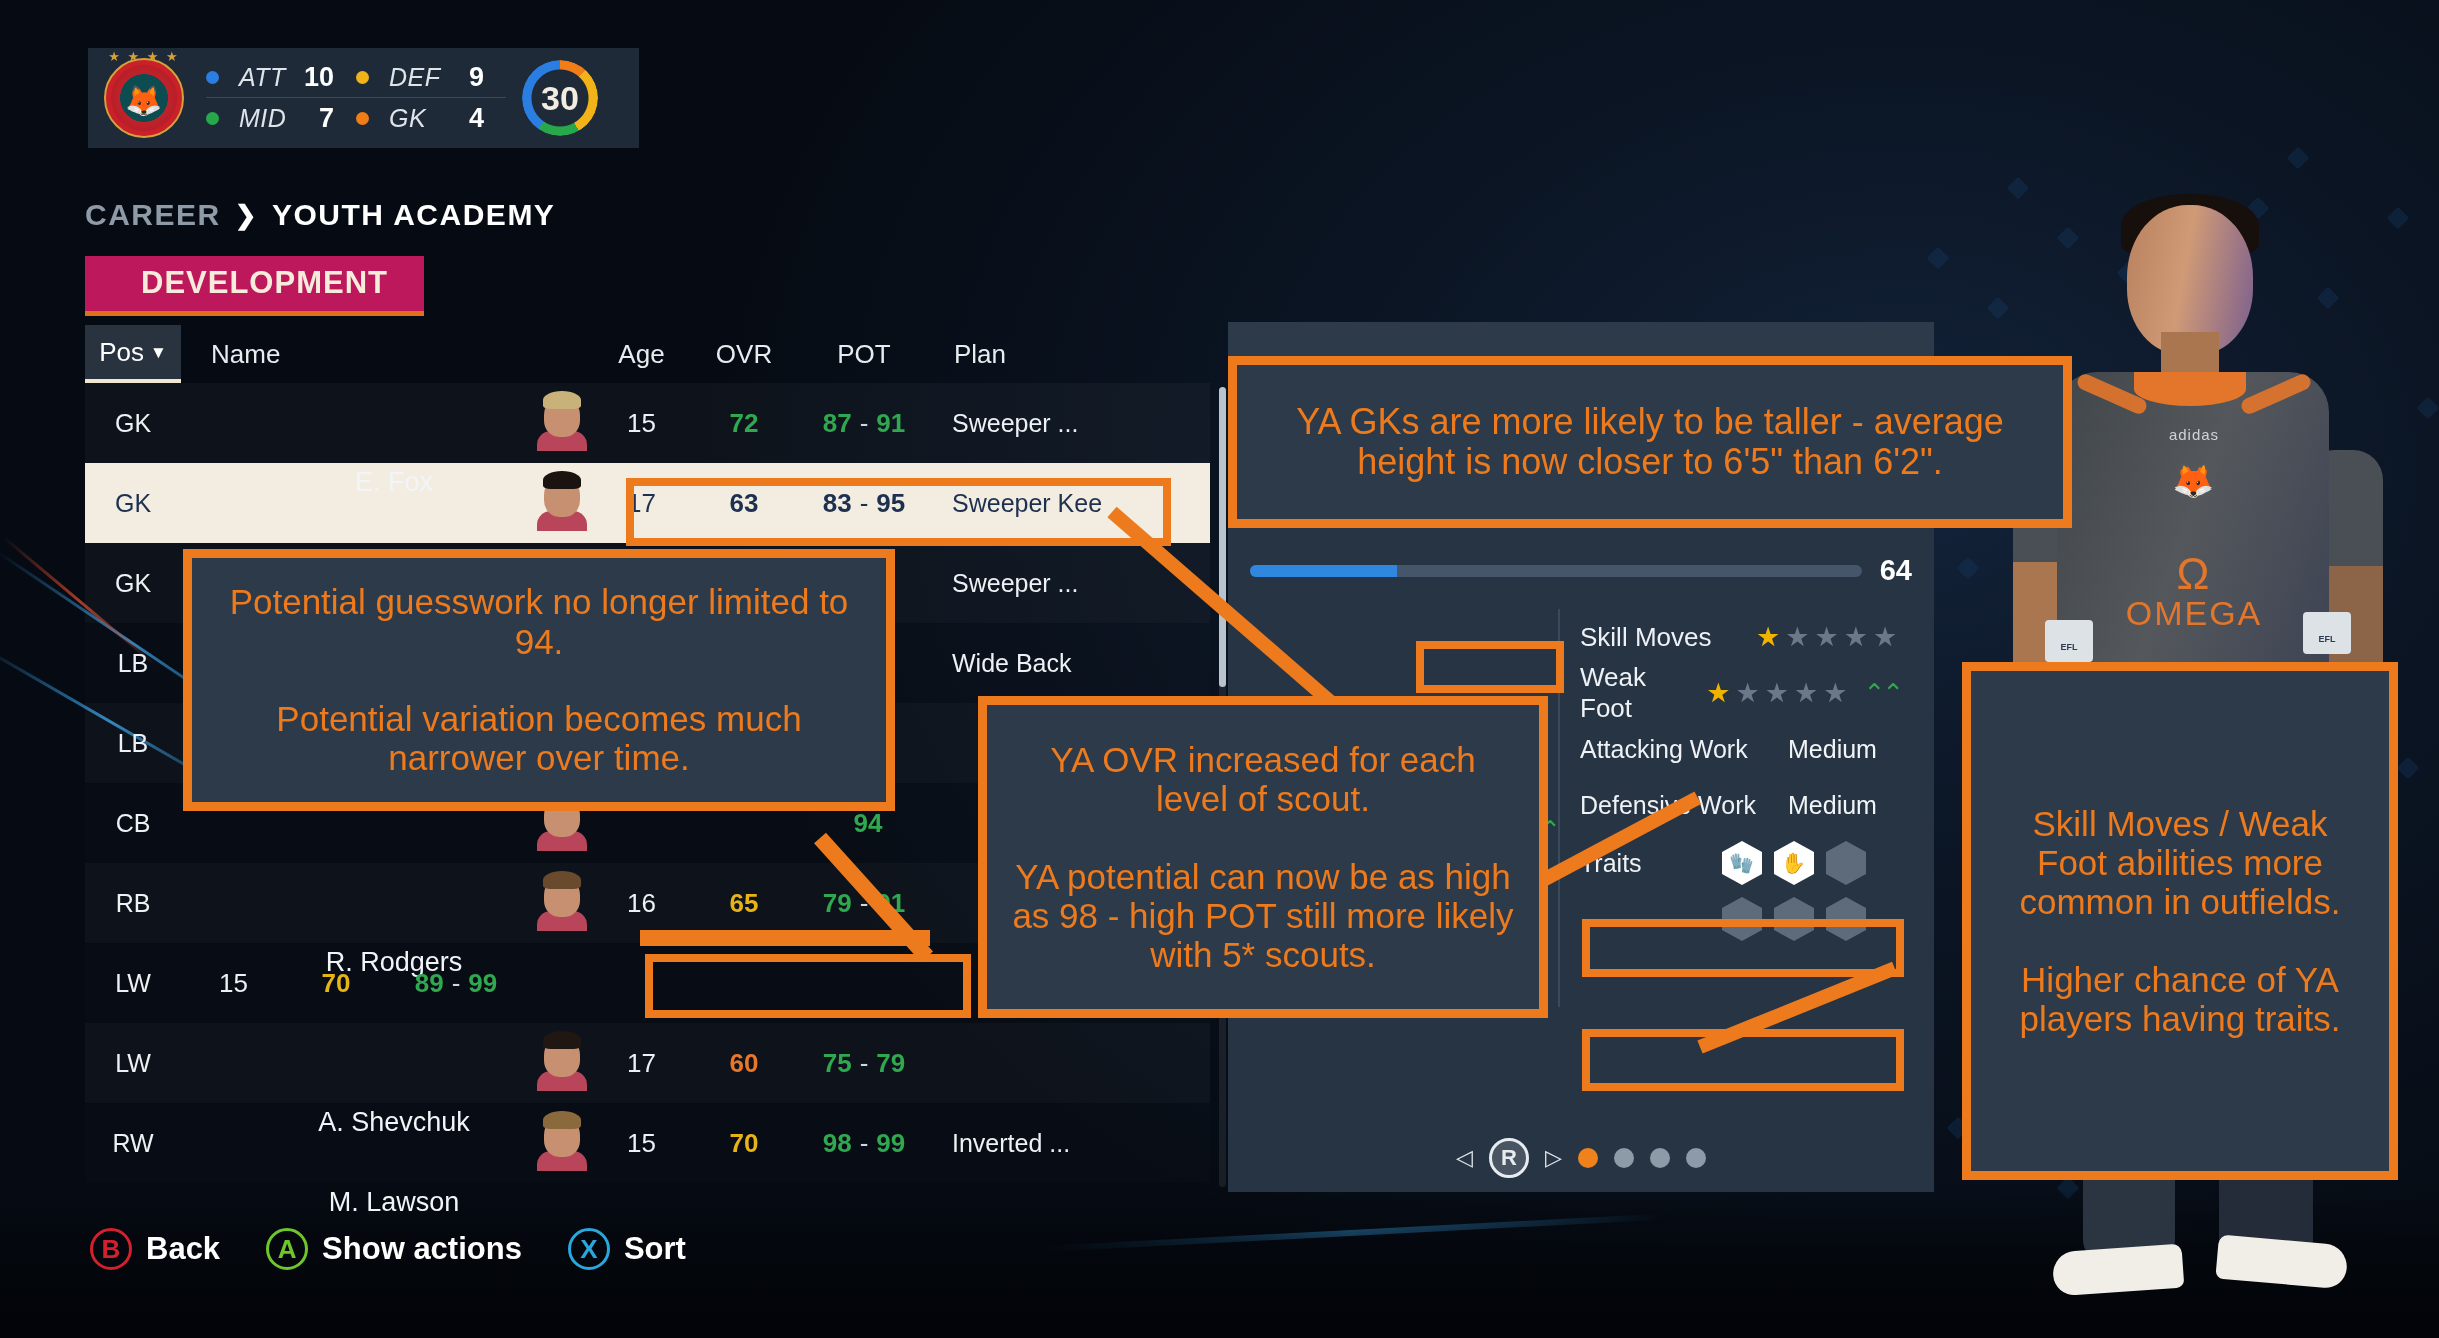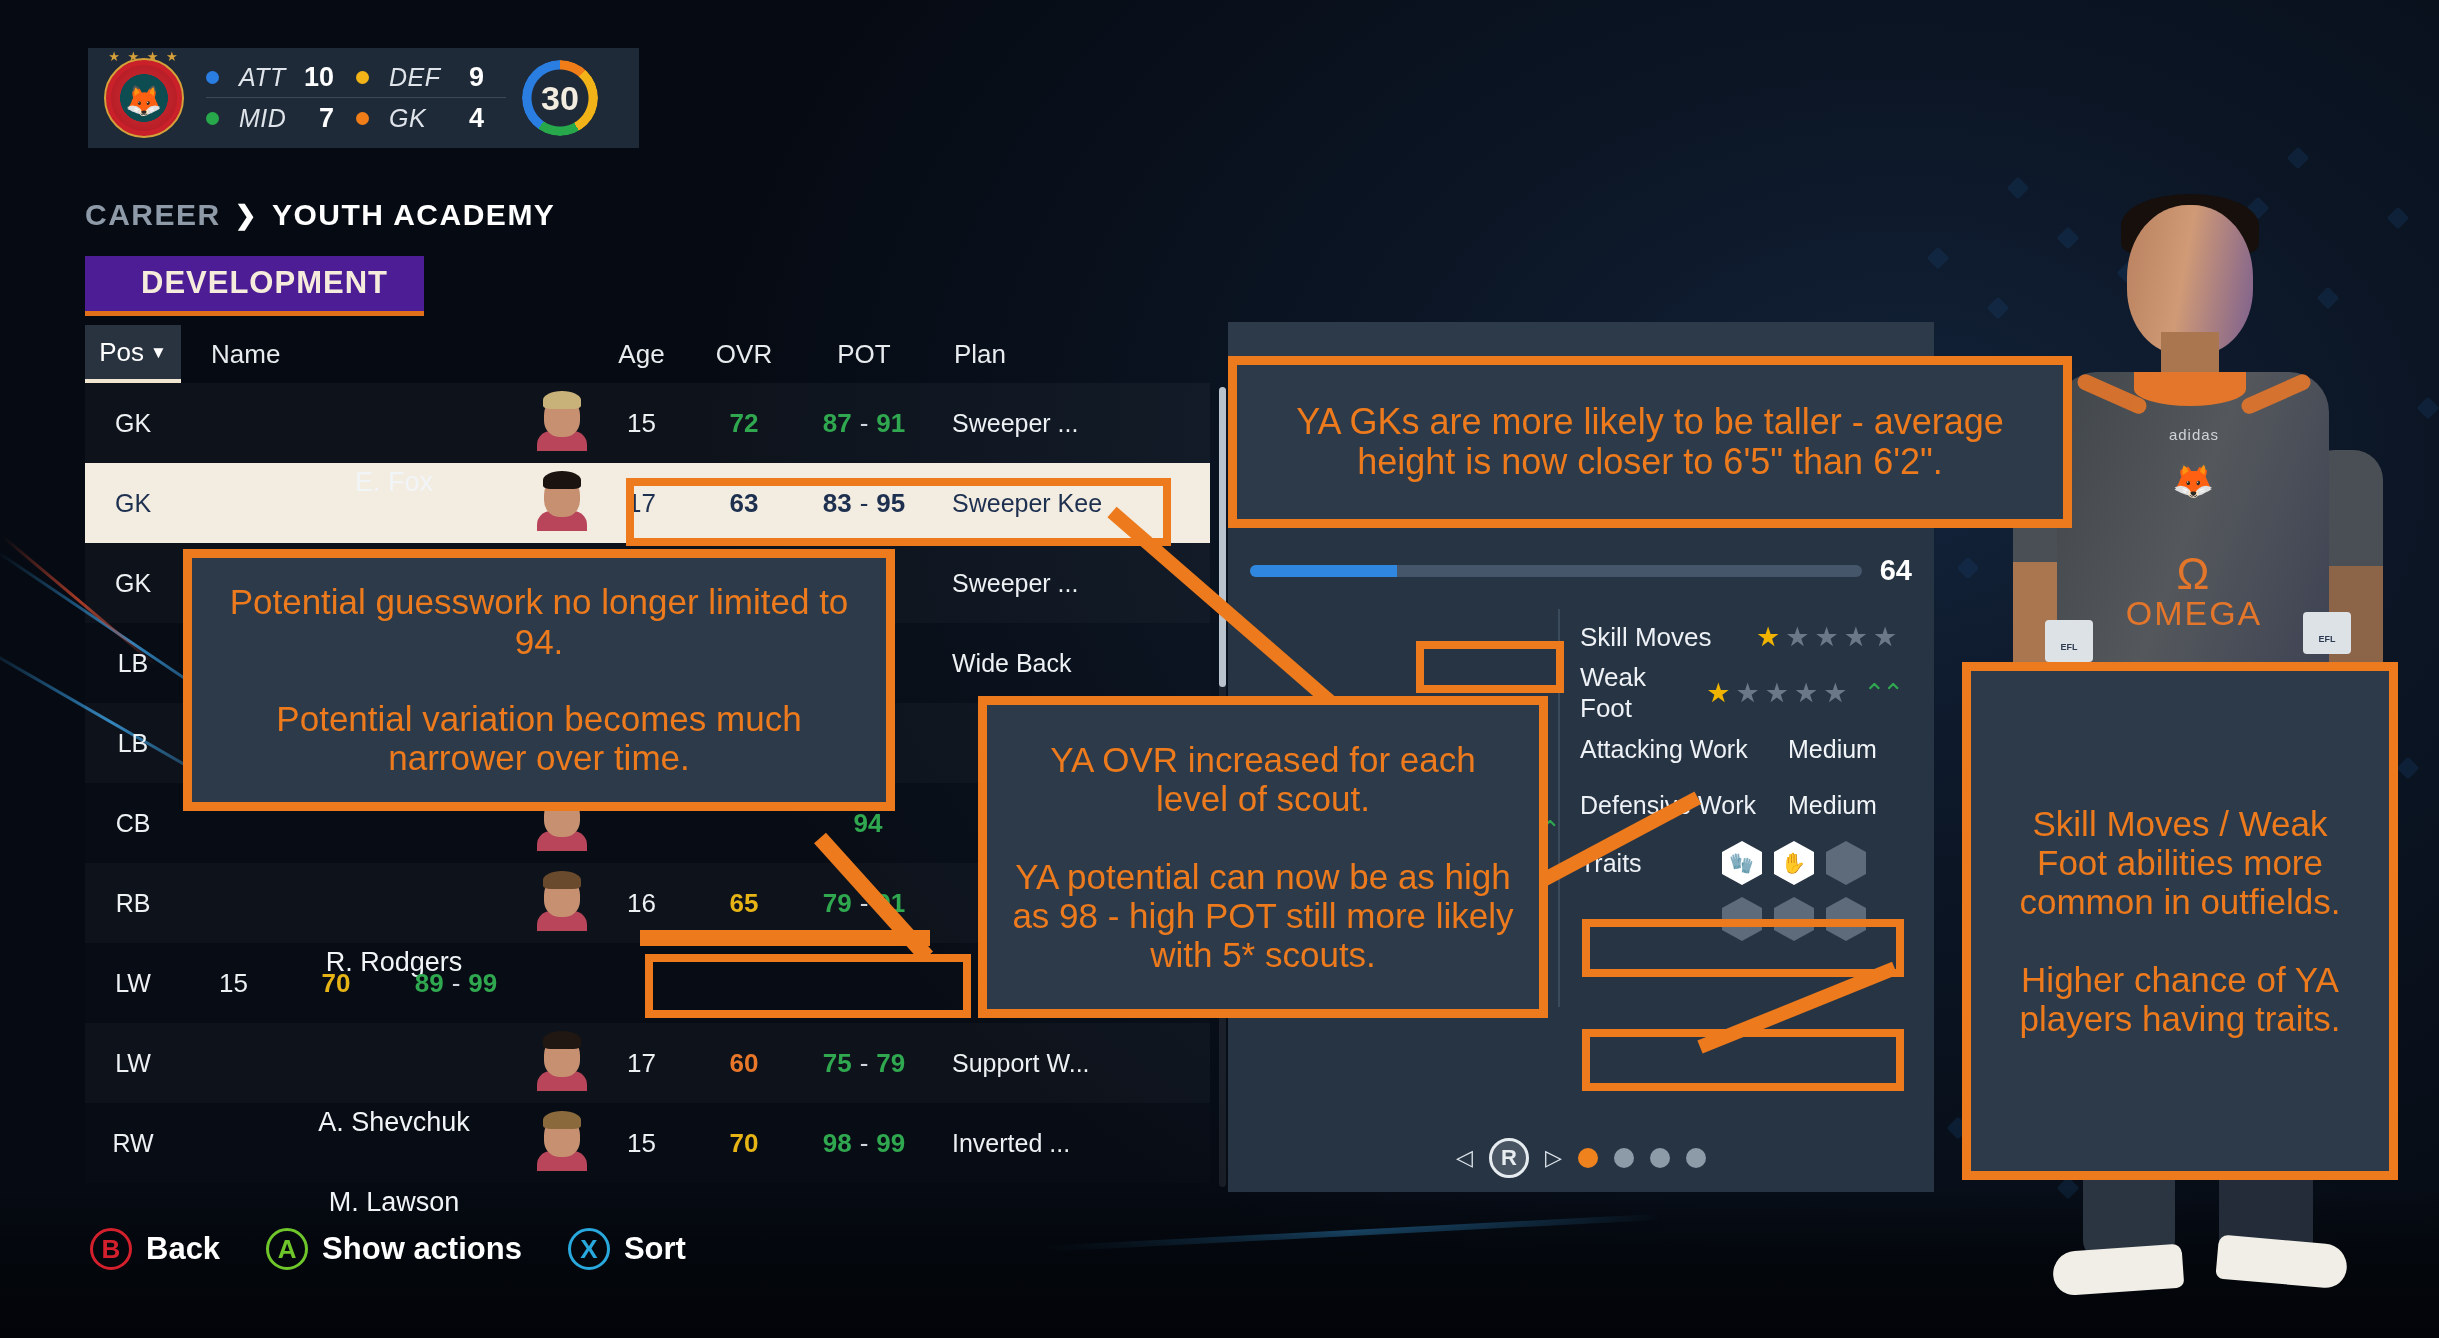--- a/index.html
+++ b/index.html
@@ -88,21 +88,21 @@
     position: absolute; left: 85px; top: 198px;
     display: flex; align-items: center; gap: 14px;
     font-size: 30px; letter-spacing: 1.5px; font-weight: bold;
   }
   .crumb-dim { color: #8f9aa8; }
   .crumb-sep { color: #ffffff; font-size: 26px; }
   .crumb-active { color: #ffffff; }
 
   .tab-bar { position: absolute; left: 85px; top: 256px; }
   .tab {
-    display: inline-block; background: #4c1d95; color: #f5ecdc;
+    display: inline-block; background: #be185d; color: #f5ecdc;
     font-size: 31px; font-weight: bold; letter-spacing: 1px;
     padding: 9px 36px 10px 56px; border-bottom: 5px solid #e0701a;
   }
 
   
   .table {
     position: absolute; left: 85px; top: 325px; width: 1125px; height: 870px;
   }
   .thead { display: flex; height: 58px; align-items: stretch; }
   .th {
@@ -703,21 +703,20 @@
             </div>
             <span class="pname">A. Shevchuk</span>
           </div>
           <div class="c age">17</div>
           <div class="c ovr orange">60</div>
           <div class="c pot">
             <span class="green">75</span>
             <span class="pot-dash">-</span>
             <span class="green">79</span>
           </div>
-          <div class="c plan">Support W...</div>
         </div>
         <div class="trow even">
           <div class="c pos">RW</div>
           <div class="c name">
             <div class="face">
               <span class="body"></span>
               <span class="head"></span>
               <span class="hair" style="background:#8a6a3d"></span>
             </div>
             <span class="pname">M. Lawson</span>

